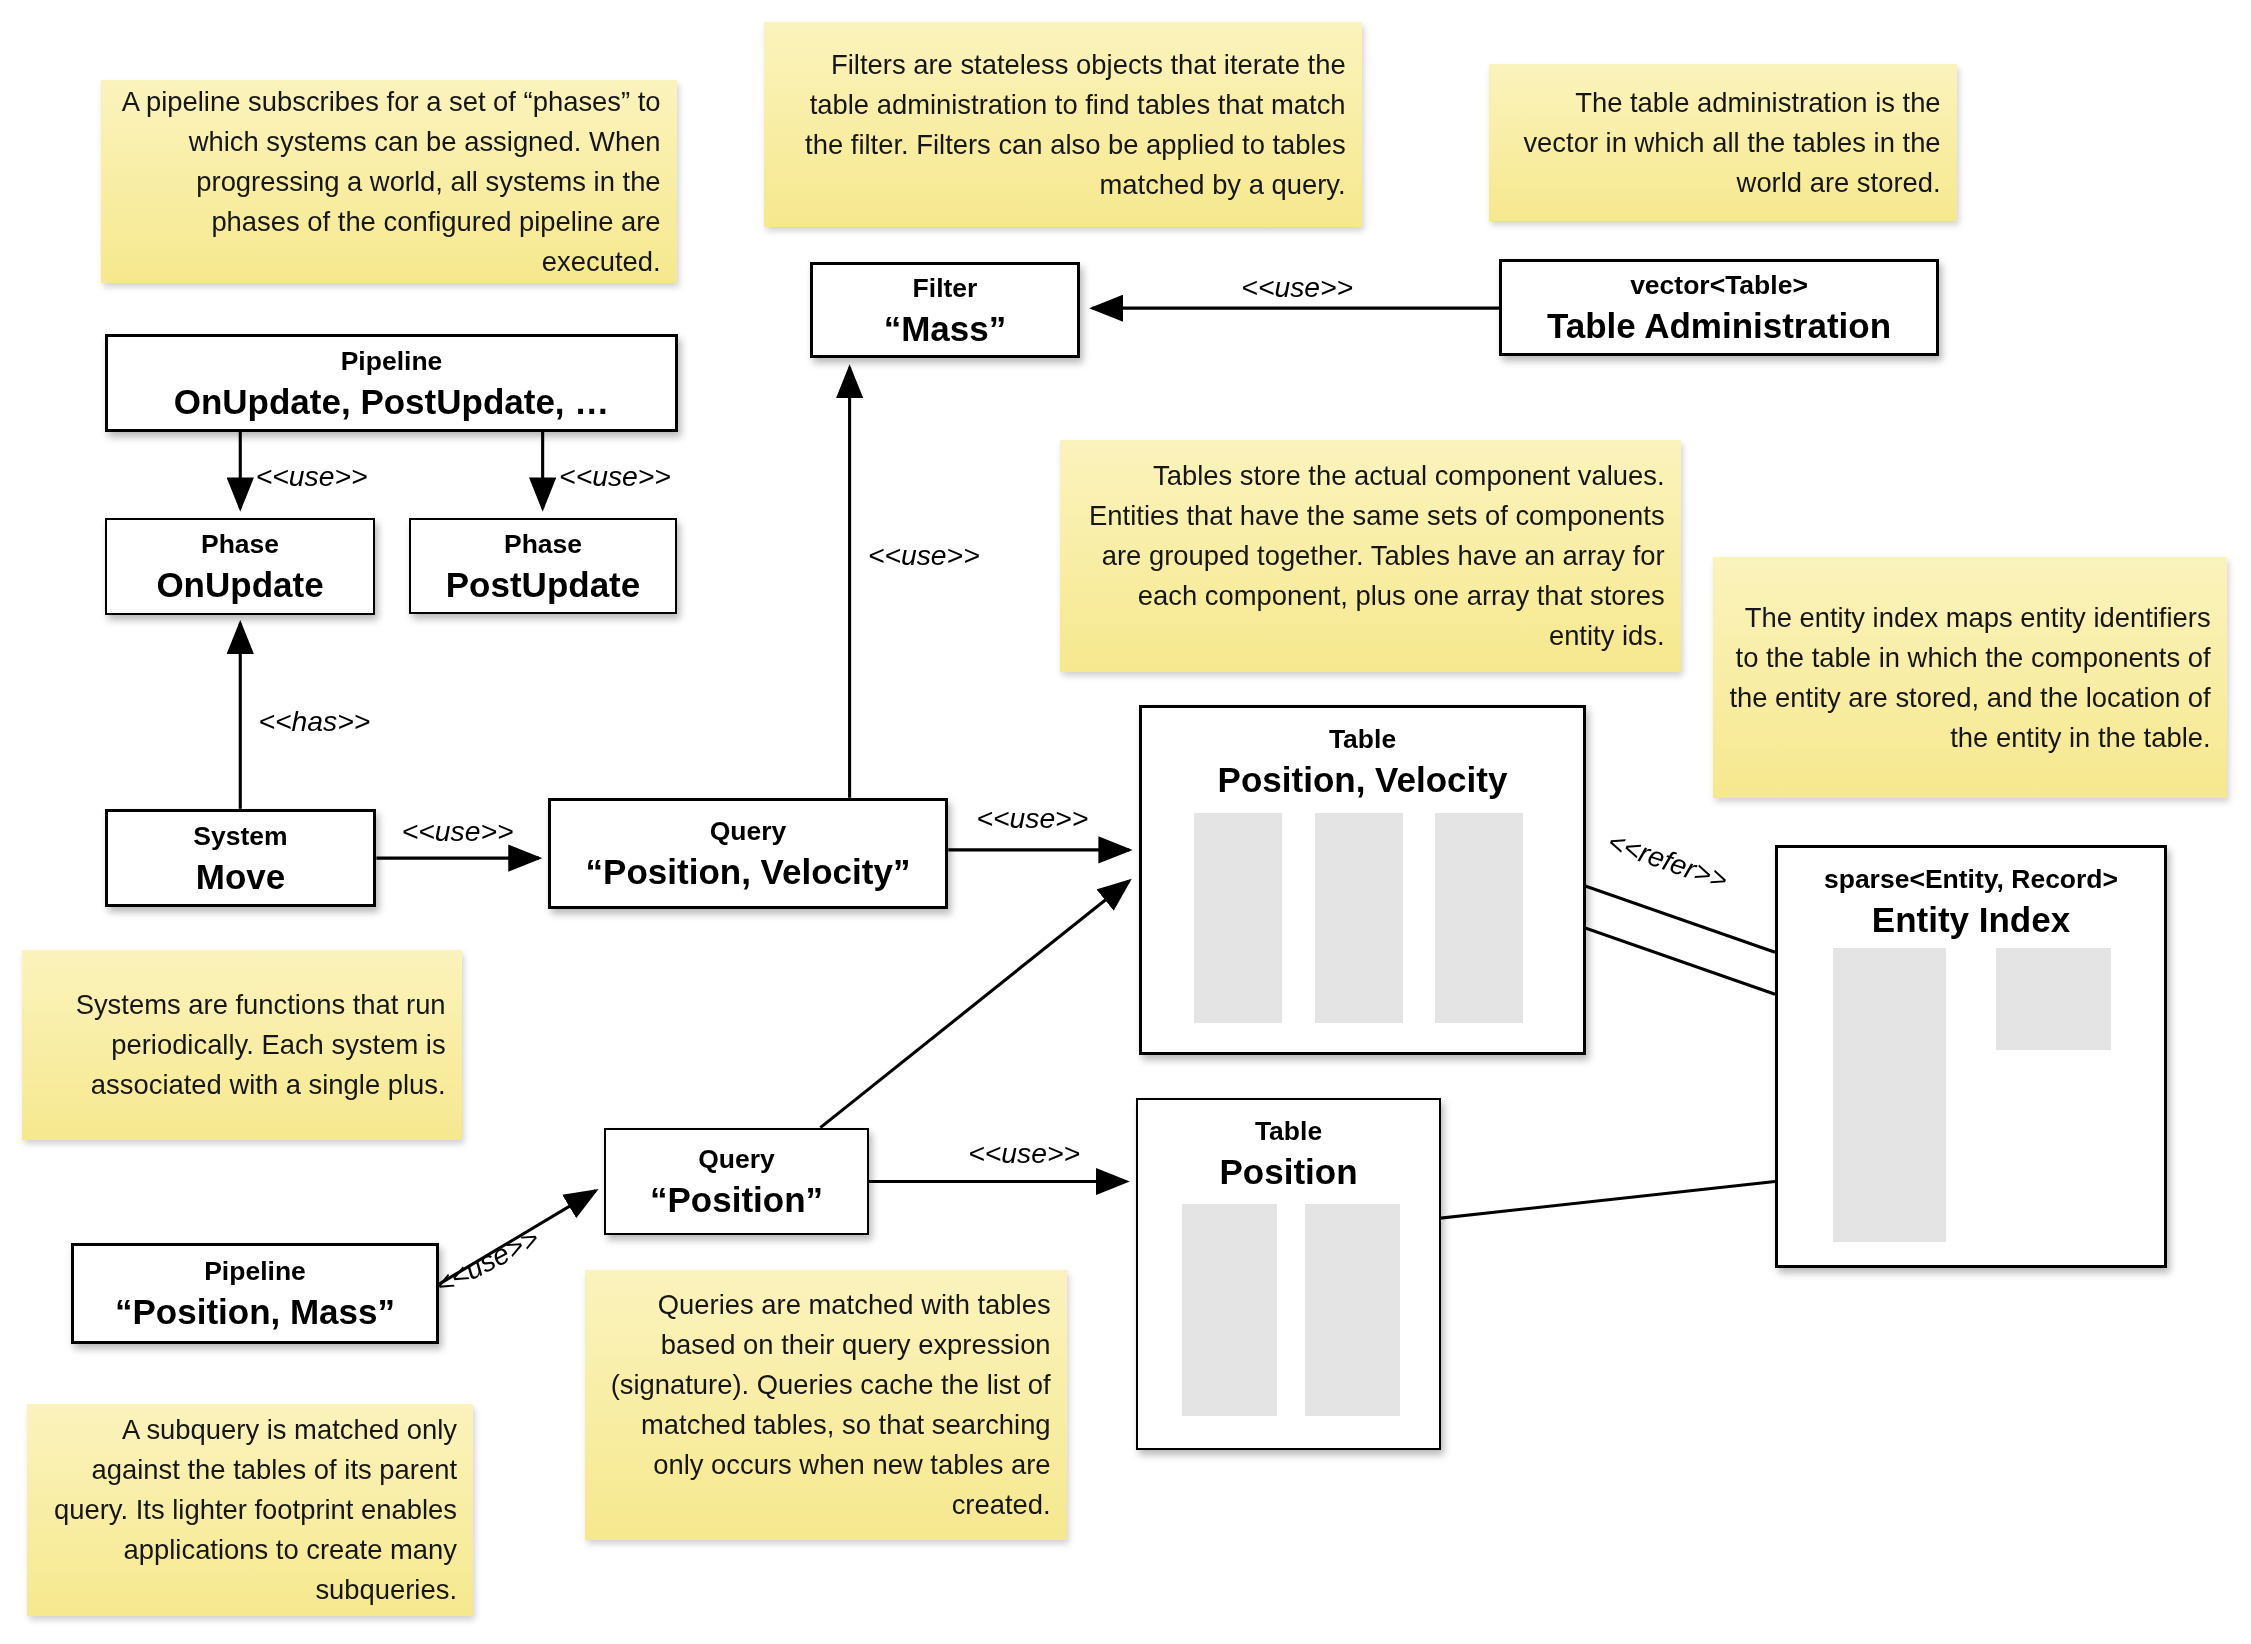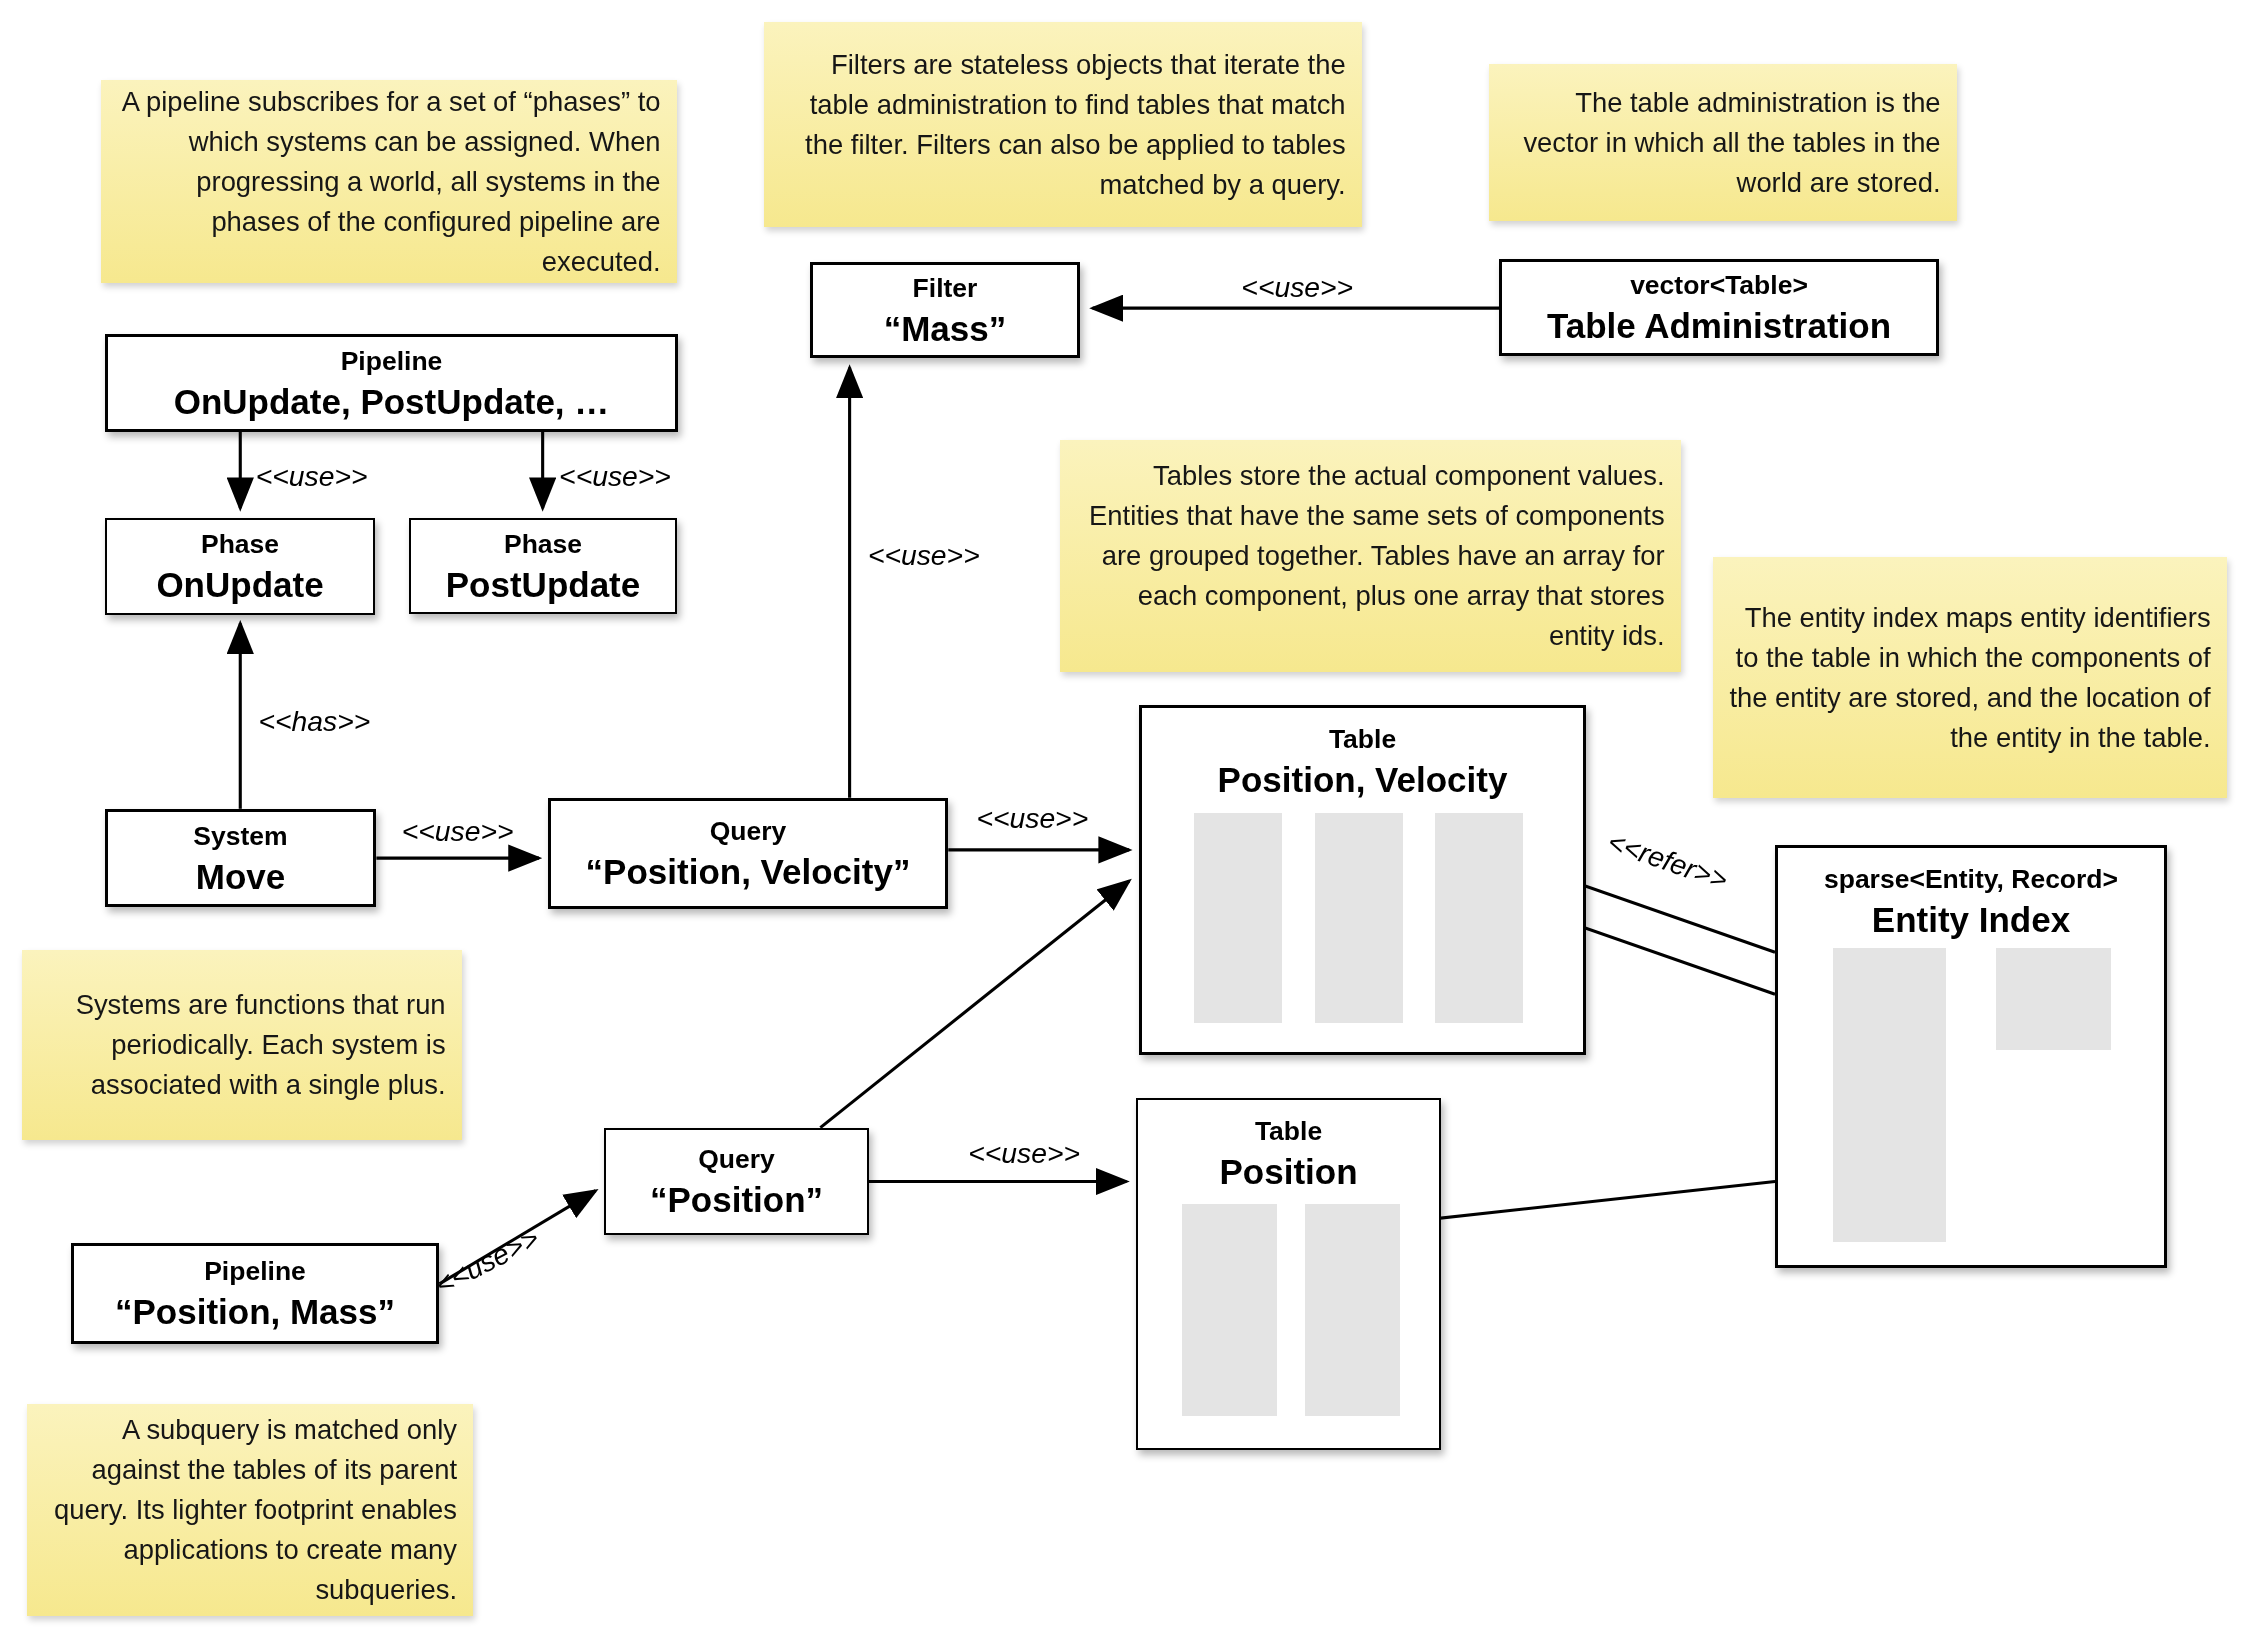--- a/index.html
+++ b/index.html
@@ -76,20 +76,23 @@
     </div>
   <div class="note" style="left:1060px;top:440px;width:621px;height:232px;">
       <span>Tables store the actual component values. Entities that have the same sets of components are grouped together. Tables have an array for each component, plus one array that stores entity ids.</span>
     </div>
   <div class="note" style="left:1713px;top:557px;width:514px;height:241px;">
       <span>The entity index maps entity identifiers to the table in which the components of the entity are stored, and the location of the entity in the table.</span>
     </div>
   <div class="note" style="left:22px;top:950px;width:440px;height:190px;">
       <span>Systems are functions that run periodically. Each system is associated with a single plus.</span>
     </div>
+  <div class="note" style="left:585px;top:1270px;width:482px;height:270px;">
+      <span>Queries are matched with tables based on their query expression (signature). Queries cache the list of matched tables, so that searching only occurs when new tables are created.</span>
+    </div>
   <div class="note" style="left:27.4px;top:1404px;width:446px;height:212px;">
       <span>A subquery is matched only against the tables of its parent query. Its lighter footprint enables applications to create many subqueries.</span>
     </div>
 
   <div class="box" style="left:105px;top:334px;width:573px;height:98px;">
     <div class="tname">Pipeline</div>
     <div class="bname">OnUpdate, PostUpdate, …</div>
   </div>
   <div class="box thin" style="left:105px;top:518px;width:270px;height:97px;">
     <div class="tname">Phase</div>

